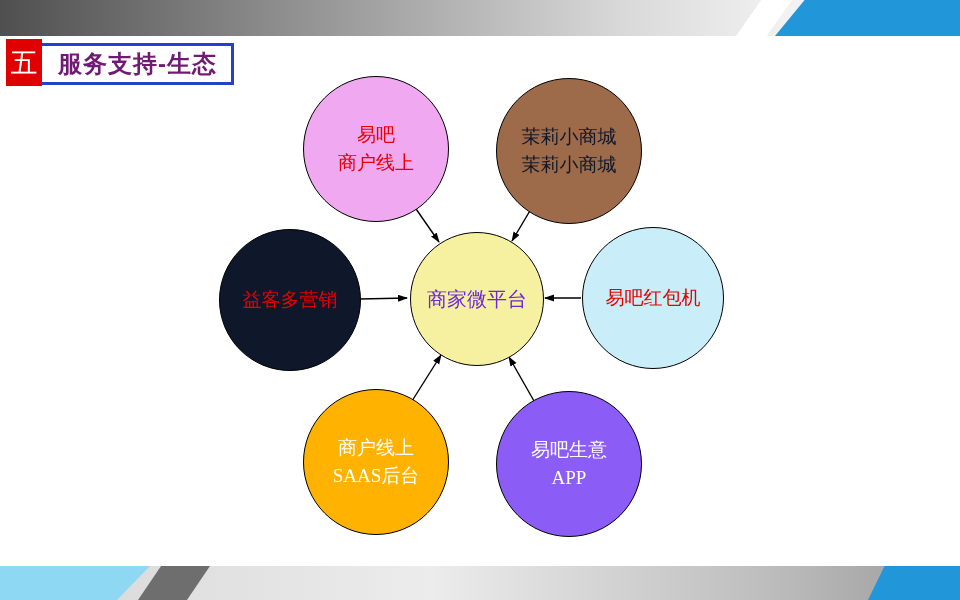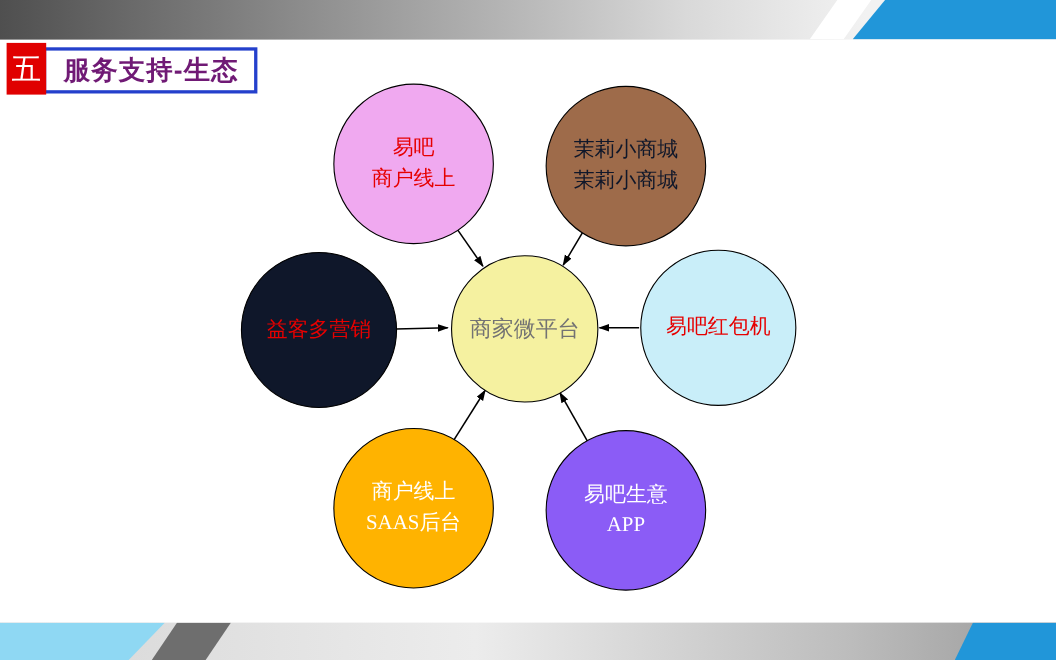--- a/index.html
+++ b/index.html
@@ -26,21 +26,21 @@
   
   .node{position:absolute;border-radius:50%;border:1px solid #000;
         display:flex;flex-direction:column;align-items:center;justify-content:center;
         text-align:center;font-size:19px;line-height:1.45;}
   .node-pink  {left:303px;top:76px; width:144px;height:144px;background:#f0a9f0;color:#e60000;}
   .node-brown {left:496px;top:78px; width:144px;height:144px;background:#9e6b4a;color:#0f172a;}
   .node-green {left:219px;top:229px;width:140px;height:140px;background:#0f172a;color:#e60000;}
   .node-cyan  {left:582px;top:227px;width:140px;height:140px;background:#c9eef9;color:#e60000;}
   .node-orange{left:303px;top:389px;width:144px;height:144px;background:#ffb300;color:#ffffff;}
   .node-blue  {left:496px;top:391px;width:144px;height:144px;background:#8b5cf6;color:#ffffff;}
-  .node-center{left:410px;top:232px;width:132px;height:132px;background:#f5f1a0;color:#737373;font-size:20px;}
+  .node-center{left:410px;top:232px;width:132px;height:132px;background:#f5f1a0;color:#6d28d9;font-size:20px;}
 
   .arrows{position:absolute;top:0;left:0;width:960px;height:600px;pointer-events:none;}
 
   
   .bottom-bar{position:absolute;bottom:0;left:0;width:960px;height:34px;
            background:linear-gradient(to right,#d6d6d6 0%,#ececec 45%,#bdbdbd 80%,#9a9a9a 100%);}
   .bottom-cyan{position:absolute;bottom:0;left:0;width:150px;height:34px;background:#8fd8f3;
            clip-path:polygon(0 0,100% 0,78% 100%,0 100%);}
   .bottom-dark-wedge{position:absolute;bottom:0;left:138px;width:72px;height:34px;background:#6e6e6e;
            clip-path:polygon(32% 0,100% 0,68% 100%,0 100%);}

